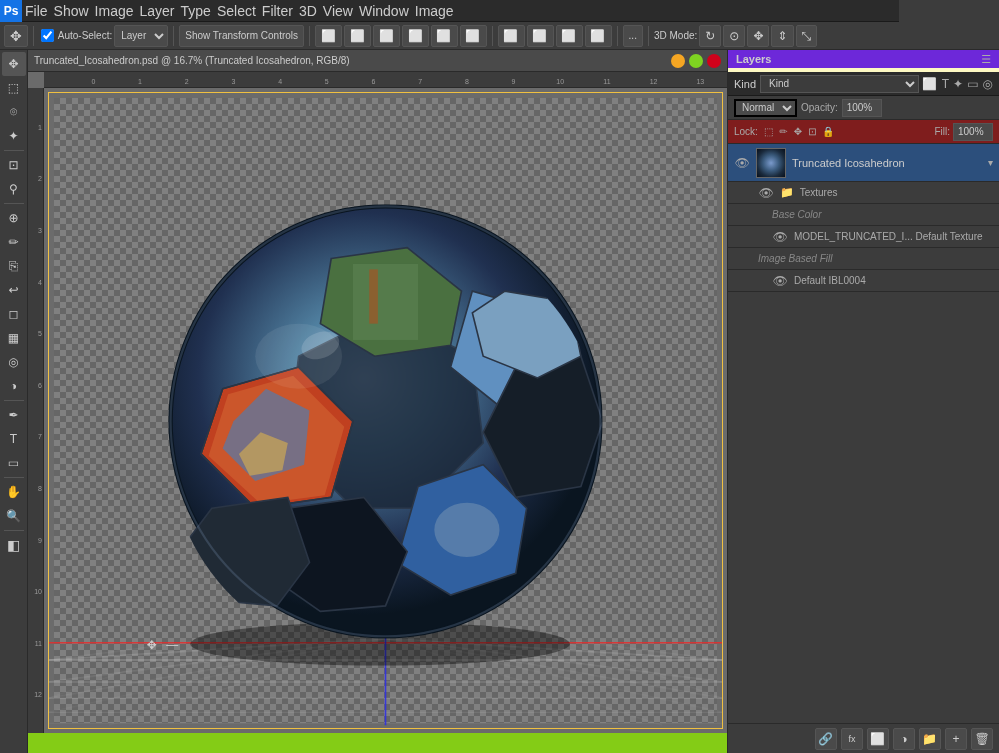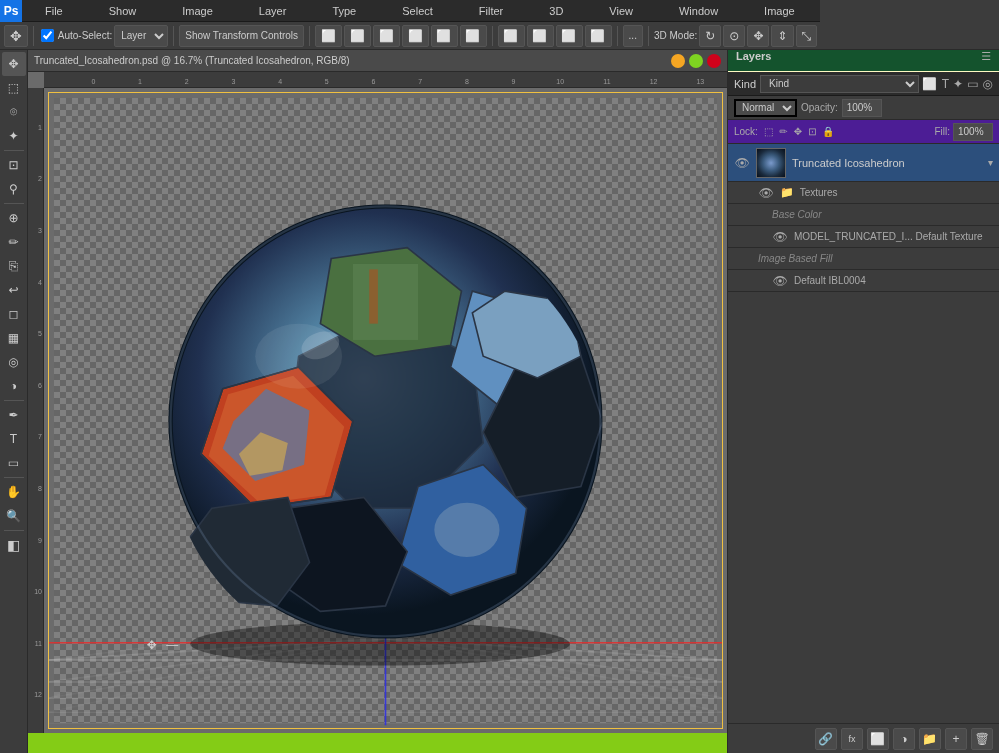--- a/index.html
+++ b/index.html
@@ -1,24 +1,24 @@
 <!DOCTYPE html>
 <html><head>
   <meta charset="utf-8">
   <style>
     * { margin: 0; padding: 0; box-sizing: border-box; }
     body { width: 999px; height: 753px; background: #3c3c3c; font-family: 'Arial', sans-serif; font-size: 11px; color: #ccc; overflow: hidden; }
 
     
     #menubar {
-      width: 820px; height: 22px; background: #2b2b2b; display: flex; align-items: center;
+      width: 899px; height: 22px; background: #2b2b2b; display: flex; align-items: center;
       border-bottom: 1px solid #1a1a1a;
     }
     .ps-icon { width: 22px; height: 22px; background: #1473e6; display: flex; align-items: center; justify-content: center; font-weight: bold; font-size: 12px; color: white; flex-shrink: 0; }
-    .menu-item { padding: 2px 23px; font-size: 11px; color: #ccc; cursor: pointer; white-space: nowrap; }
+    .menu-item { padding: 2px 3px; font-size: 14px; color: #ccc; cursor: pointer; white-space: nowrap; }
 
     
     #toolbar {
       width: 999px; height: 28px; background: #3c3c3c; display: flex; align-items: center;
       border-bottom: 1px solid #2a2a2a; padding: 0 4px; gap: 2px;
     }
     .tb-btn { height: 22px; padding: 0 5px; background: #4a4a4a; border: 1px solid #555; color: #ccc; font-size: 10px; cursor: pointer; display: flex; align-items: center; gap: 2px; white-space: nowrap; border-radius: 2px; }
     .tb-sep { width: 1px; height: 20px; background: #555; margin: 0 3px; }
     .tb-label { font-size: 10px; color: #ccc; white-space: nowrap; }
 
@@ -89,38 +89,38 @@
       gap: 8px;
     }
 
     
     #right-panel {
       width: 272px; background: #3c3c3c; border-left: 1px solid #2a2a2a;
       display: flex; flex-direction: column; flex-shrink: 0;
     }
     #layers-panel { flex: 1; display: flex; flex-direction: column; }
     #layers-header {
-      height: 22px; background: #14532d; display: flex; align-items: flex-start;
-      justify-content: space-between; padding: 0 8px; border-bottom: 1px solid #fef9c3;
+      height: 22px; background: #6d28d9; display: flex; align-items: center;
+      justify-content: space-between; padding: 0 8px; border-bottom: 4px solid #fef9c3;
     }
     .panel-title { font-size: 11px; font-weight: bold; color: #ccc; }
     #layers-search {
       height: 24px; background: #2b2b2b; display: flex; align-items: center; padding: 0 6px; gap: 4px;
       border-bottom: 1px solid #1a1a1a;
     }
     .search-box { flex: 1; height: 18px; background: #3c3c3c; border: 1px solid #555; color: #ccc; font-size: 10px; padding: 0 4px; }
     #layers-controls {
       height: 24px; background: #3c3c3c; display: flex; align-items: center;
       padding: 0 6px; gap: 4px; border-bottom: 1px solid #2a2a2a;
     }
     .lc-label { font-size: 10px; color: #aaa; }
     .lc-dropdown { height: 18px; background: #4a4a4a; border: 2px solid #000000; color: #ccc; font-size: 10px; padding: 0 2px; min-width: 60px; }
     .lc-value { height: 18px; background: #4a4a4a; border: 1px solid #555; color: #ccc; font-size: 10px; padding: 0 4px; width: 40px; }
     #layers-lock {
-      height: 24px; background: #4c1d95; display: flex; align-items: center;
+      height: 24px; background: #7f1d1d; display: flex; align-items: center;
       padding: 0 6px; gap: 6px; border-bottom: 1px solid #2a2a2a;
     }
     .lock-icon { font-size: 10px; color: #aaa; cursor: pointer; }
     .fill-row { margin-left: auto; display: flex; align-items: center; gap: 3px; }
 
     #layers-list { flex: 1; overflow-y: auto; background: #3c3c3c; }
     .layer-item {
       height: 38px; display: flex; align-items: center; padding: 0 6px; gap: 6px;
       border-bottom: 1px solid #2a2a2a; cursor: pointer;
     }

